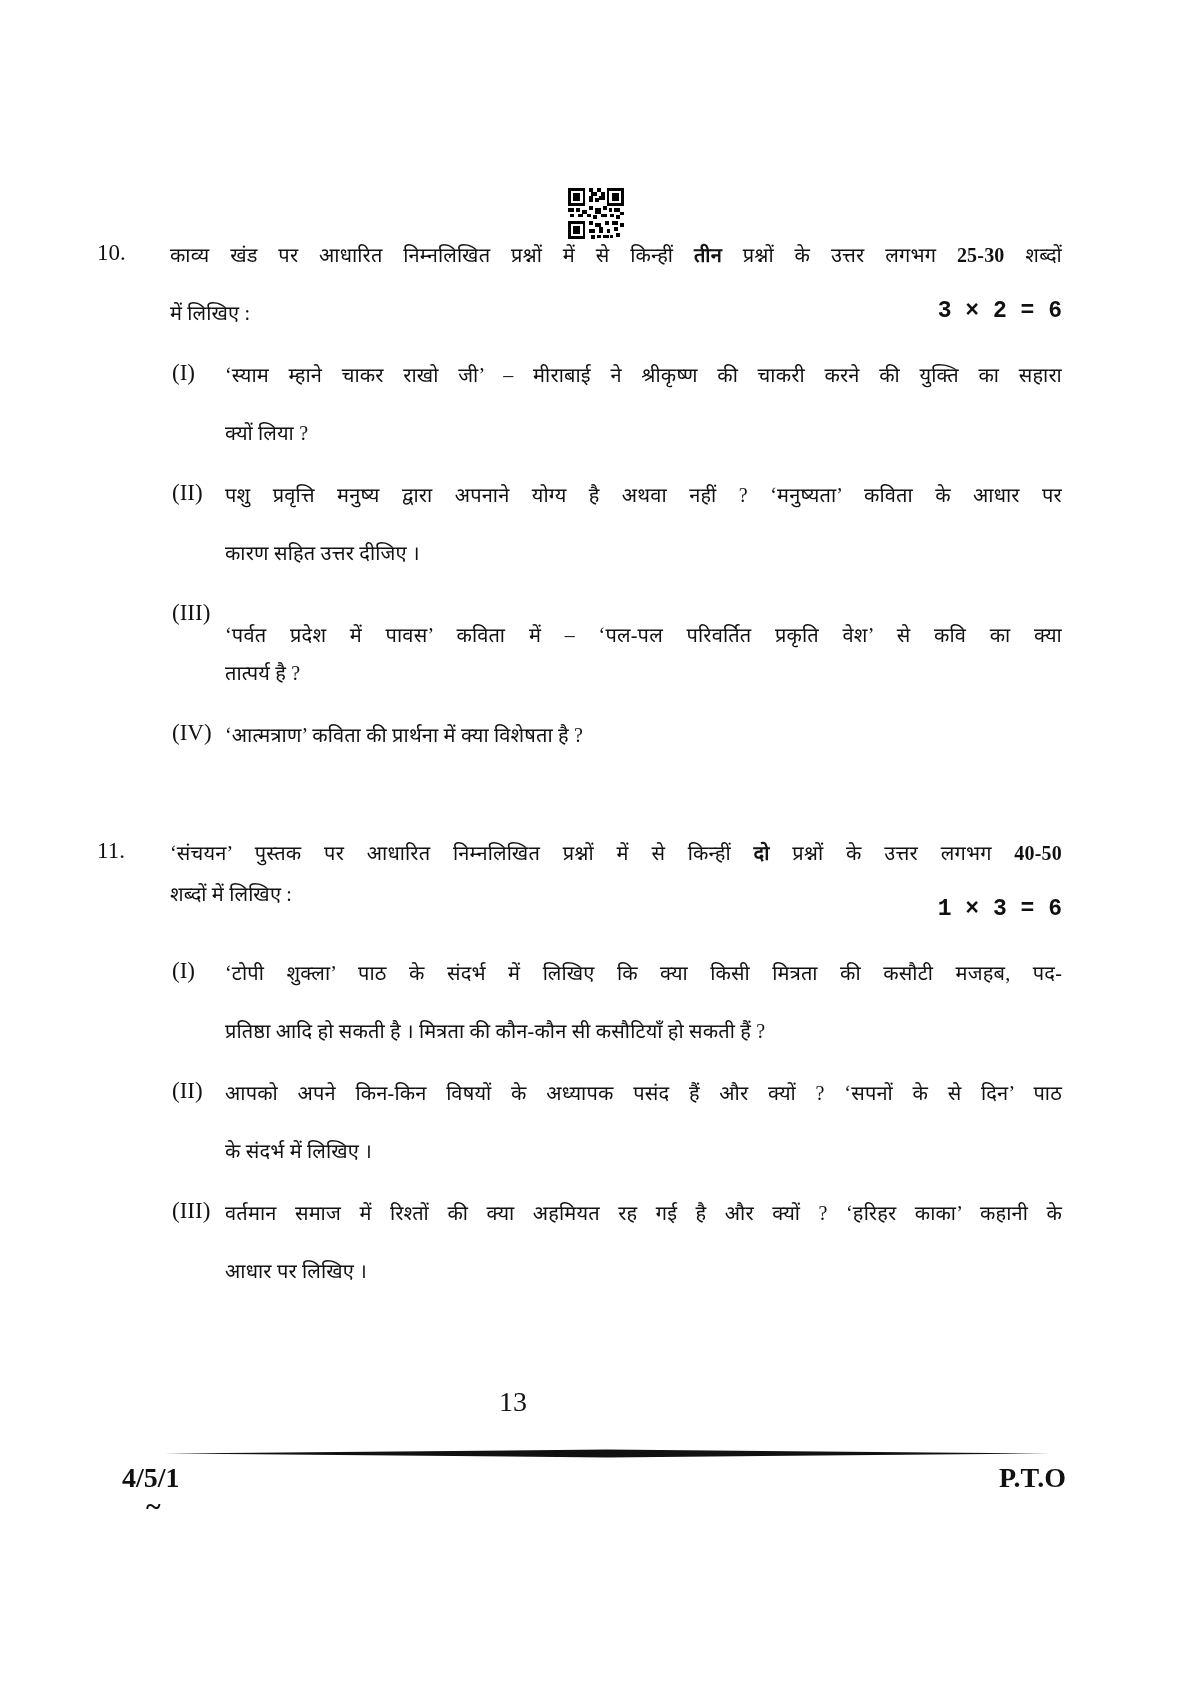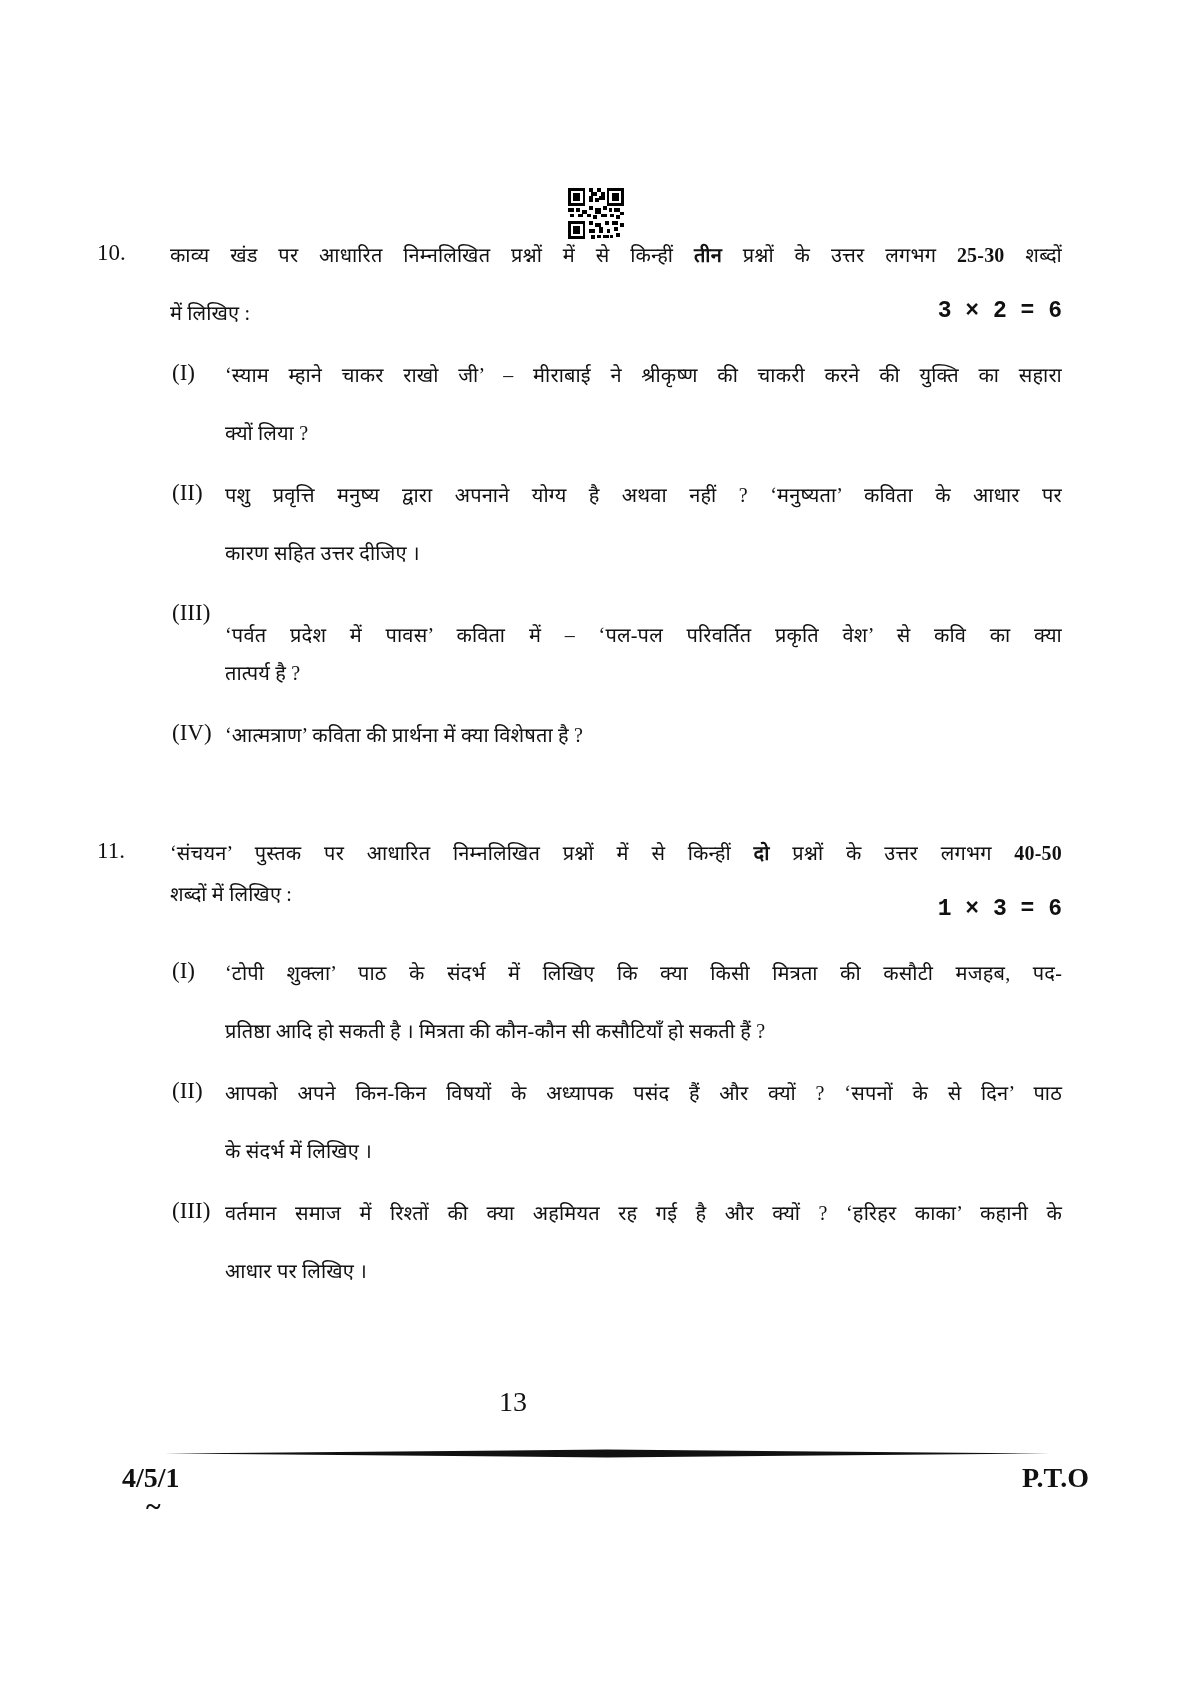--- a/index.html
+++ b/index.html
@@ -158,16 +158,16 @@
     <div class="marker" style="top:1198px">(III)</div>
     <div class="tline just" style="top:1198px">वर्तमान समाज में रिश्तों की क्या अहमियत रह गई है और क्यों ? ‘हरिहर काका’ कहानी के</div>
     <div class="tline" style="top:1256px">आधार पर लिखिए ।</div>
   </div>
 
   <svg class="abs" style="left:165px;top:1449px" width="885" height="10">
     <polygon points="0,4.5 442,0.5 885,4.5 442,8.5" fill="#111"></polygon>
   </svg>
   <div class="footer-text b" style="left:122px;top:1462px">4/5/1</div>
   <div class="footer-text" style="left:0;width:1026px;text-align:center;top:1386px">13</div>
-  <div class="footer-text b" style="right:101px;top:1462px">P.T.O</div>
+  <div class="footer-text b" style="right:124px;top:1462px">P.T.O</div>
   <div class="tilde">~</div>
 
 </div>
 
 </body></html>

